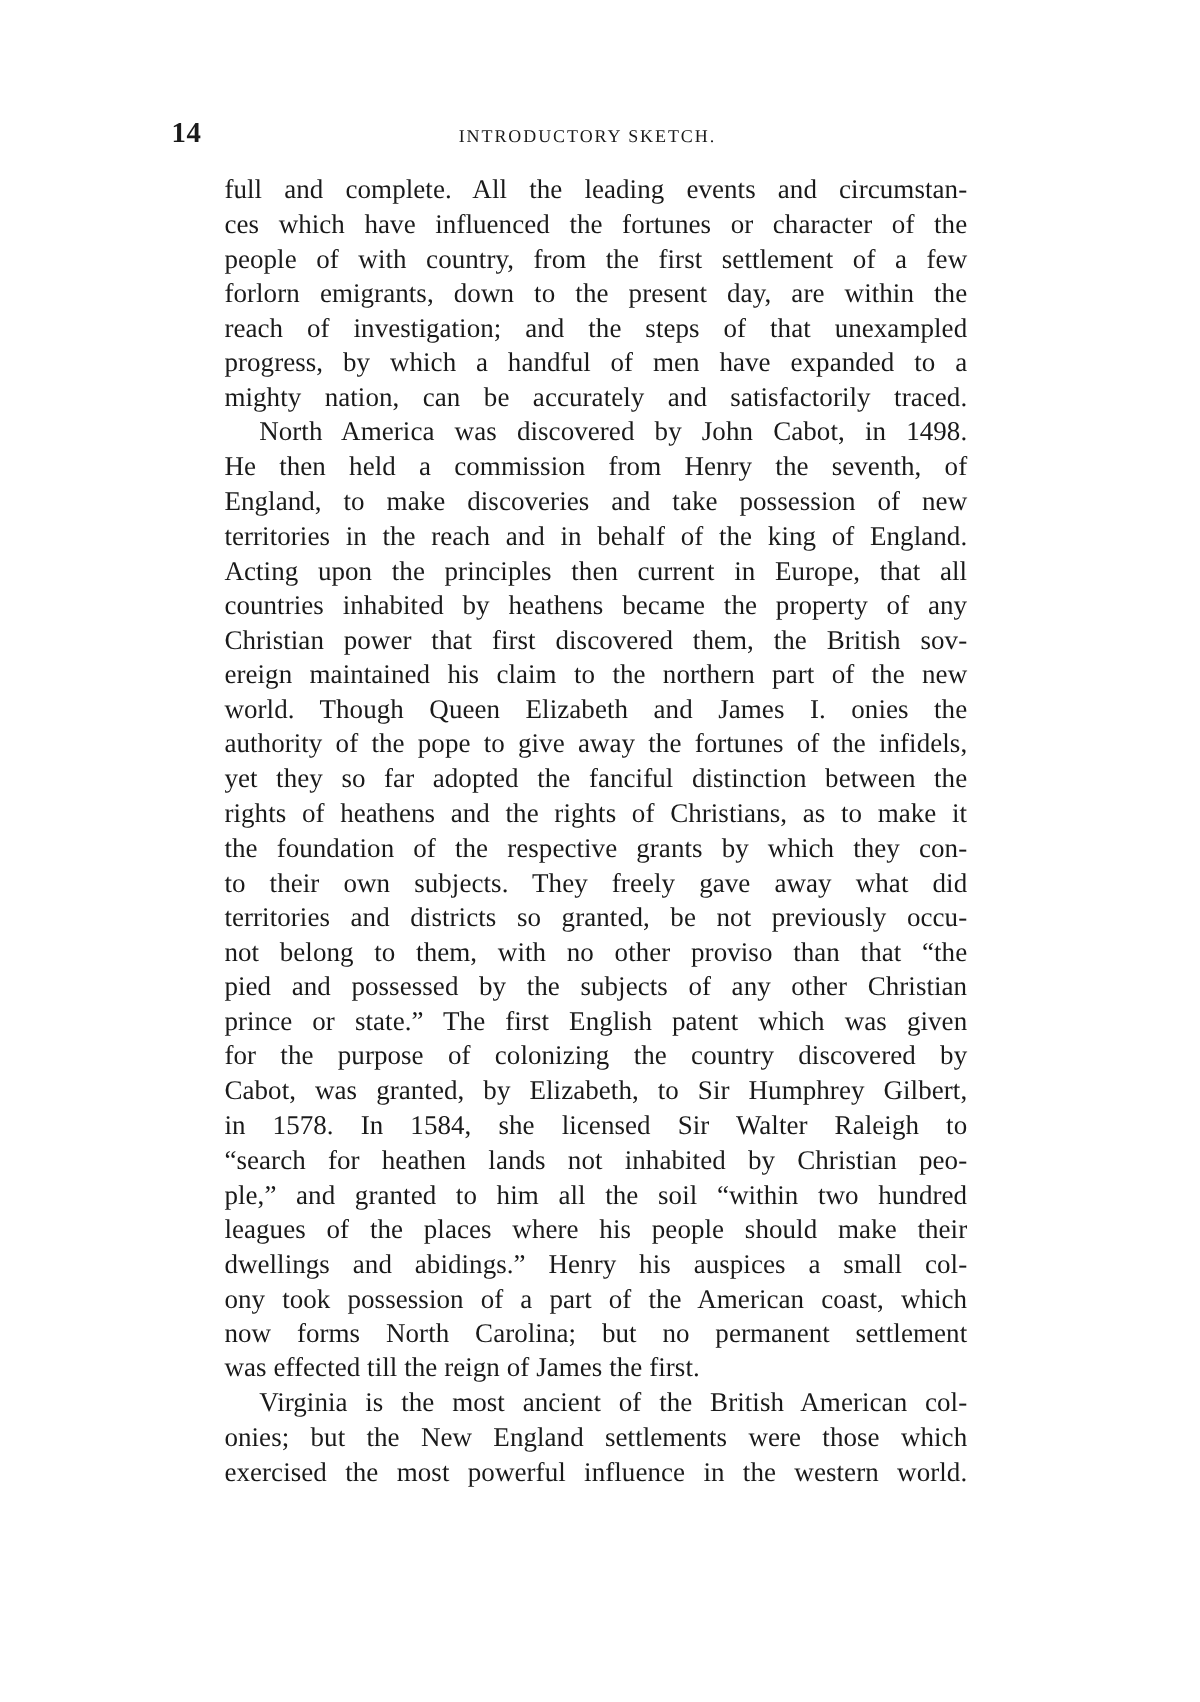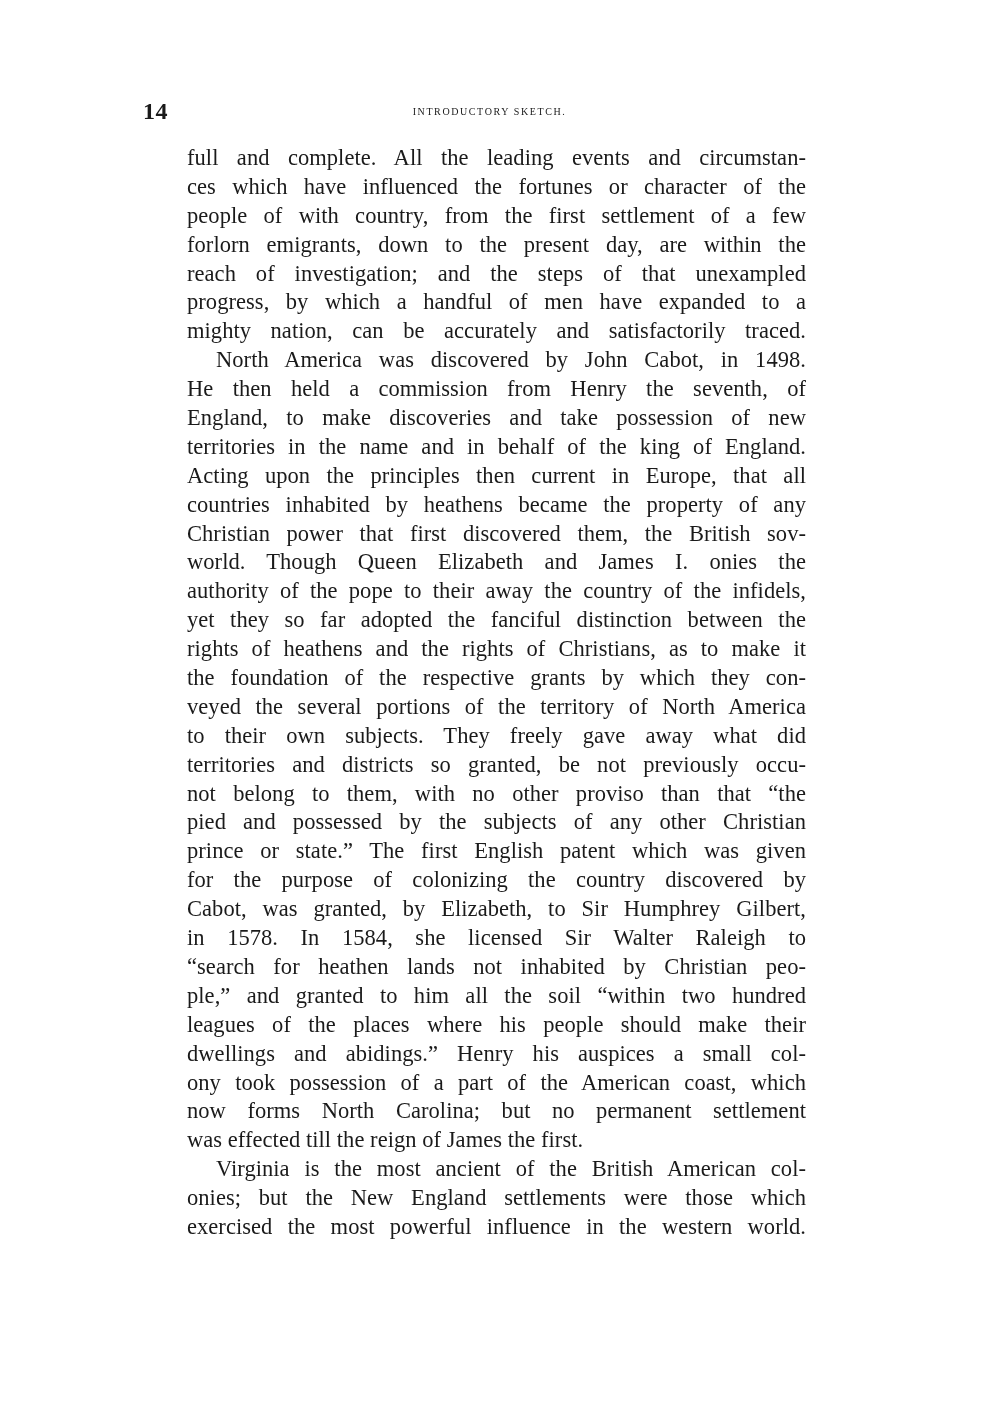--- a/index.html
+++ b/index.html
@@ -32,21 +32,21 @@
       font-size: 24px;
       font-weight: bold;
       letter-spacing: 0.5px;
     }
     .running-title {
       position: absolute;
       left: 0;
       right: 0;
       top: 10px;
       text-align: center;
-      font-size: 10px;
+      font-size: 15px;
       letter-spacing: 1.6px;
       padding-left: 30px;
     }
     .body-text {
       margin-top: 14px;
       margin-left: 44px;
     }
     .line {
       display: block;
       height: 28.9px;
@@ -82,30 +82,30 @@
       <span class="line">forlorn emigrants, down to the present day, are within the</span>
       <span class="line">reach of investigation; and the steps of that unexampled</span>
       <span class="line">progress, by which a handful of men have expanded to a</span>
       <span class="line">mighty nation, can be accurately and satisfactorily traced.</span>
     </div>
 
     <div>
       <span class="line indent">North America was discovered by John Cabot, in 1498.</span>
       <span class="line">He then held a commission from Henry the seventh, of</span>
       <span class="line">England, to make discoveries and take possession of new</span>
-      <span class="line">territories in the name and in behalf of the king of England.</span>
+      <span class="line">territories in the reach and in behalf of the king of England.</span>
       <span class="line">Acting upon the principles then current in Europe, that all</span>
       <span class="line">countries inhabited by heathens became the property of any</span>
       <span class="line">Christian power that first discovered them, the British sov-</span>
+      <span class="line">ereign maintained his claim to the northern part of the new</span>
       <span class="line">world.   Though Queen Elizabeth and James I. onies the</span>
-      <span class="line">authority of the pope to their away the country of the infidels,</span>
+      <span class="line">authority of the pope to give away the fortunes of the infidels,</span>
       <span class="line">yet they so far adopted the fanciful distinction between the</span>
       <span class="line">rights of heathens and the rights of Christians, as to make it</span>
       <span class="line">the foundation of the respective grants by which they con-</span>
-      <span class="line">veyed the several portions of the territory of North America</span>
       <span class="line">to their own subjects.   They freely gave away what did</span>
       <span class="line">territories and districts so granted, be not previously occu-</span>
       <span class="line">not belong to them, with no other proviso than that “the</span>
       <span class="line">pied and possessed by the subjects of any other Christian</span>
       <span class="line">prince or state.”  The first English patent which was given</span>
       <span class="line">for the purpose of colonizing the country discovered by</span>
       <span class="line">Cabot, was granted, by Elizabeth, to Sir Humphrey Gilbert,</span>
       <span class="line">in 1578.  In 1584, she licensed Sir Walter Raleigh to</span>
       <span class="line">“search for heathen lands not inhabited by Christian peo-</span>
       <span class="line">ple,” and granted to him all the soil “within two hundred</span>

